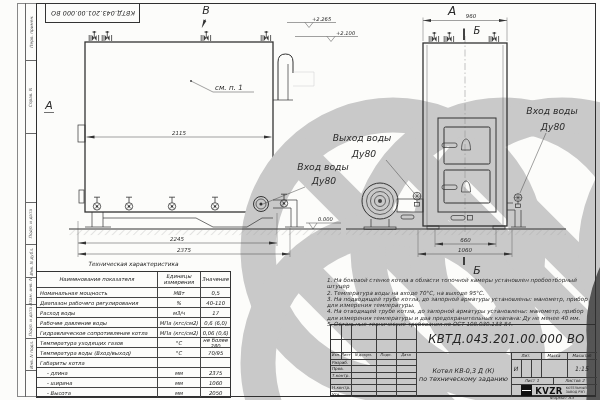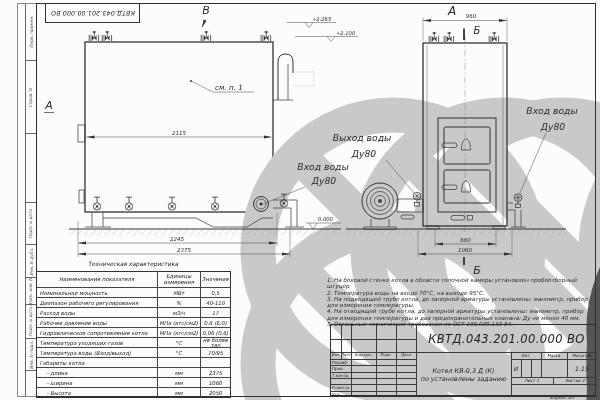--- a/index.html
+++ b/index.html
@@ -395,26 +395,34 @@
     <div class="tl cen" style="left:45px;top:27.5px;width:20px;font-size:3.7px;">Подп.</div>
     <div class="tl cen" style="left:65px;top:27.5px;width:20px;font-size:3.7px;">Дата</div>
     <div class="tl" style="left:1px;top:35px;font-size:4.1px;">Разраб.</div>
     <div class="tl" style="left:1px;top:41.4px;font-size:4.1px;">Пров.</div>
     <div class="tl" style="left:1px;top:47.8px;font-size:4.1px;">Т.контр.</div>
     <div class="tl" style="left:1px;top:60.3px;font-size:4.1px;">Н.контр.</div>
     <div class="tl" style="left:1px;top:66.6px;font-size:4.1px;">Утв.</div>
     <div class="tl cen docnum" style="left:85px;top:0;width:181px;height:27px;">КВТД.043.201.00.000 ВО</div>
     <div class="tl cen" style="left:85px;top:27px;width:95px;height:45px;flex-direction:column;font-size:6.4px;line-height:8px;">
       <span>Котел КВ-0,3 Д (К)</span>
-      <span>по установлены заданию</span>
+      <span>по техническому заданию</span>
     </div>
     <div class="tl cen" style="left:180px;top:28px;width:30px;font-size:4px;">Лит.</div>
     <div class="tl cen" style="left:210px;top:28px;width:26px;font-size:4px;">Масса</div>
     <div class="tl cen" style="left:236px;top:28px;width:30px;font-size:4px;">Масштаб</div>
     <div class="tl cen" style="left:180px;top:34px;width:10px;height:18px;font-size:6px;">И</div>
     <div class="tl cen" style="left:236px;top:34px;width:30px;height:18px;font-size:6.2px;">1:15</div>
     <div class="tl cen" style="left:180px;top:52.5px;width:42px;font-size:4.2px;">Лист 1</div>
     <div class="tl cen" style="left:222px;top:52.5px;width:44px;font-size:4.2px;">Листов 2</div>
+    <div class="tl logo" style="left:180px;top:59px;width:86px;height:13px;">
+      <span class="logo-icon"></span>
+      <span class="logo-word">KVZR</span>
+      <span class="logo-cap">
+        <span style="display:block">КОТЕЛЬНЫЙ</span>
+        <span style="display:block">ЗАВОД РЭП</span>
+      </span>
+    </div>
   </div>
 
   <div class="abs fmt" style="left:530px;top:395.5px;width:64px;">Формат А3</div>
 
 </div>
 
 </body></html>

